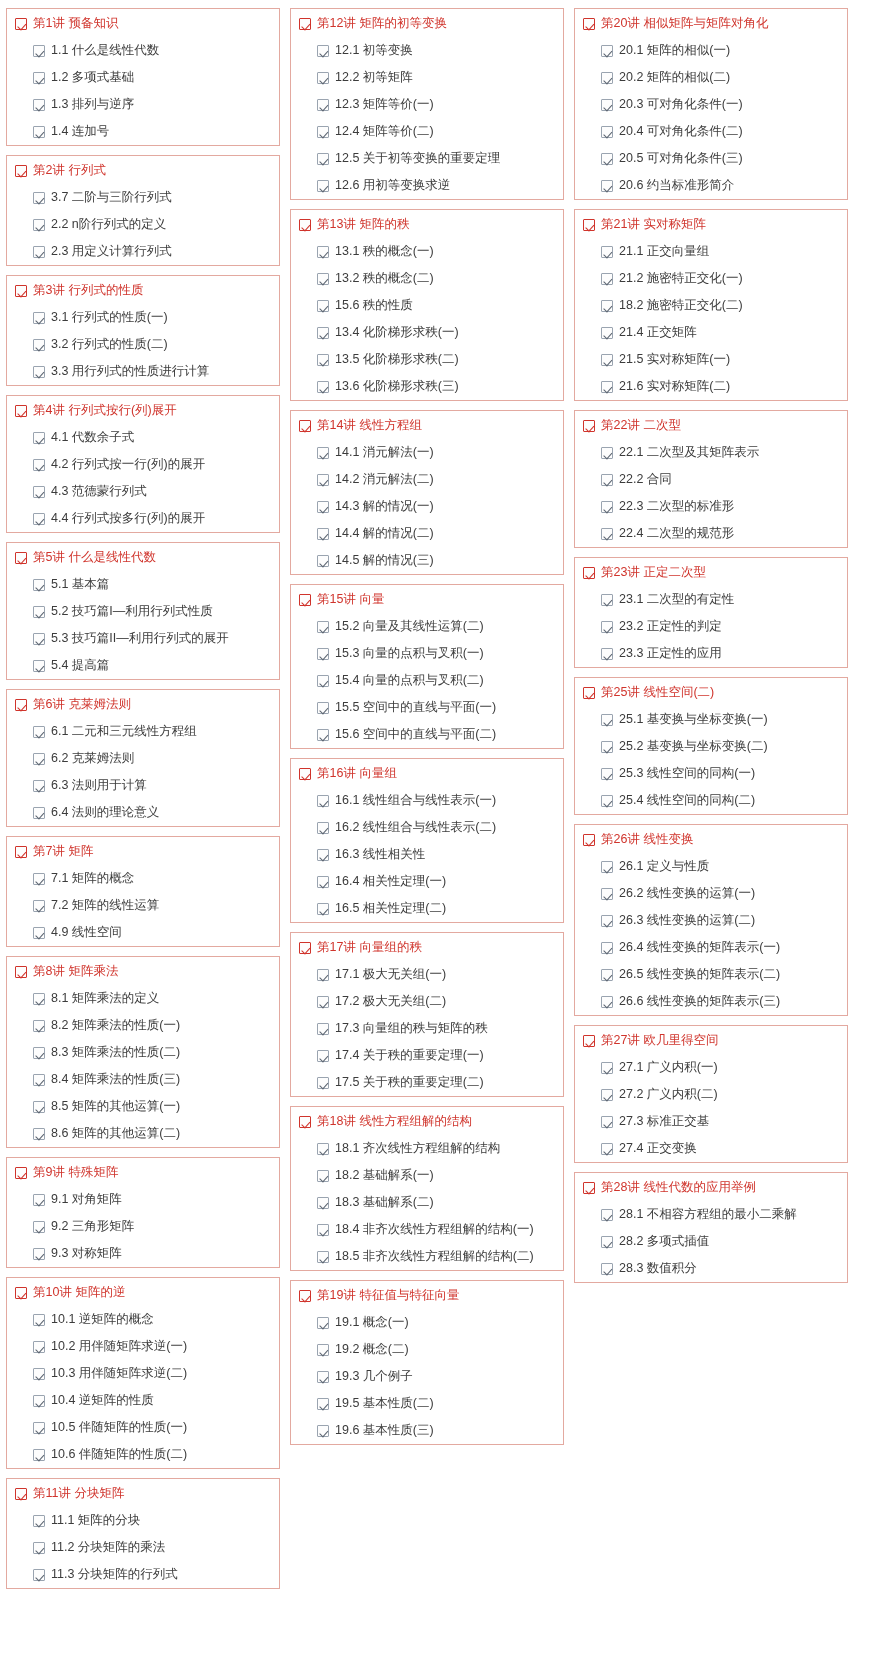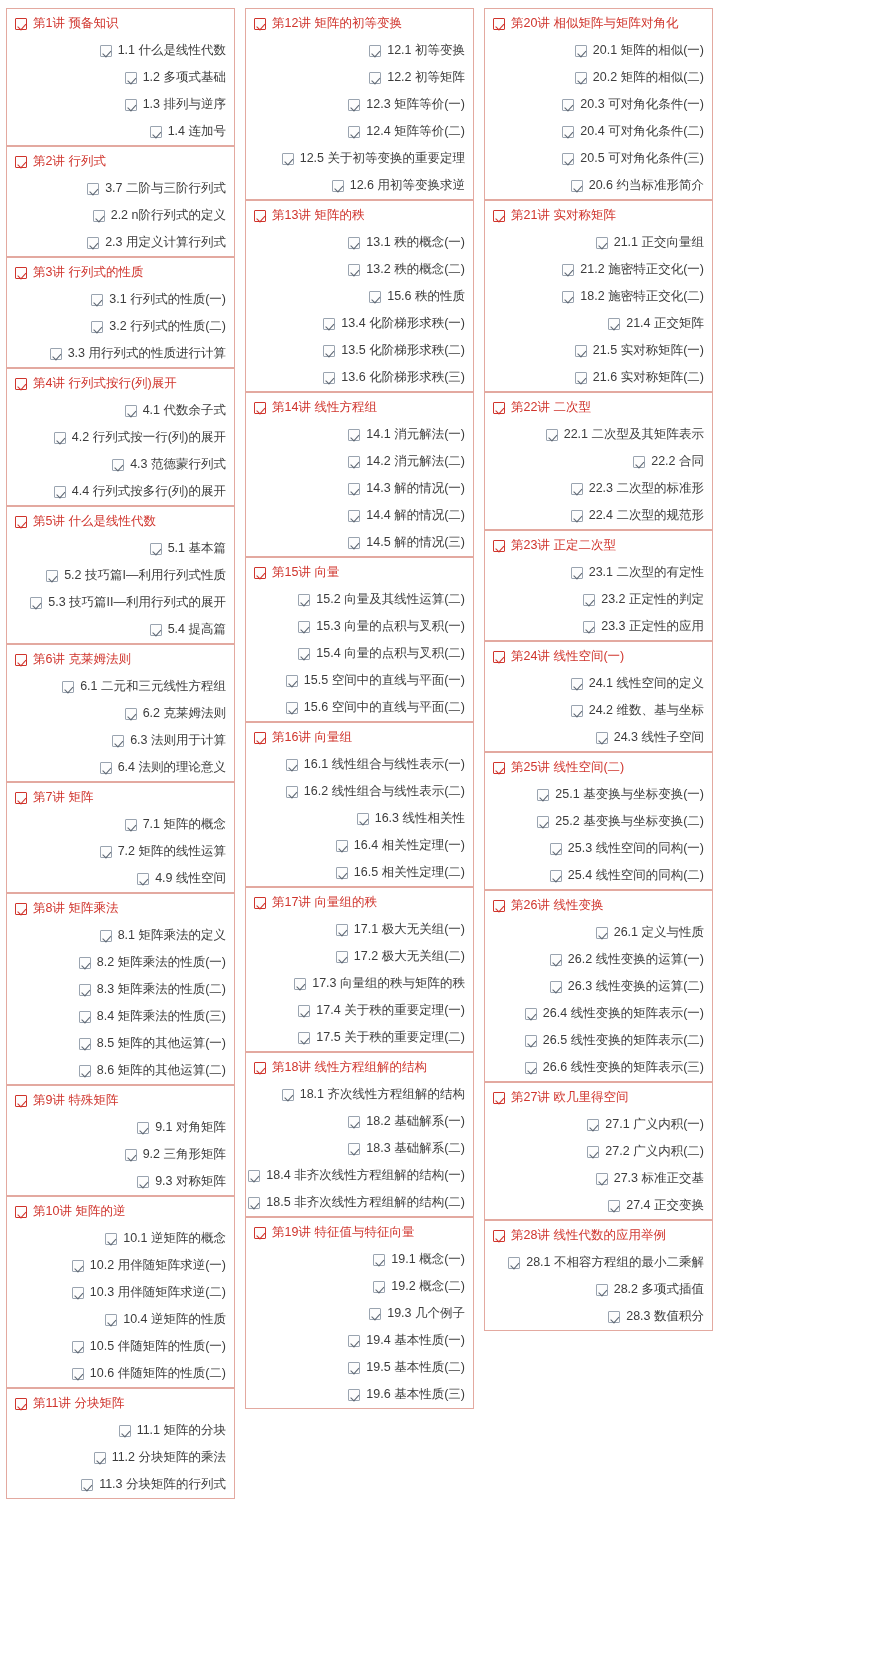--- a/index.html
+++ b/index.html
@@ -14,42 +14,42 @@
     padding: 8px 6px;
   }
   .columns {
     display: flex;
     gap: 10px;
     align-items: flex-start;
   }
   .column {
     display: flex;
     flex-direction: column;
-    width: 229px;
+    gap: 9px;
+    width: 274px;
   }
   .chapter {
     border: 1px solid #e3a9a0;
     background: #ffffff;
     padding: 0;
   }
   .chapter-head {
     display: flex;
     align-items: center;
     gap: 6px;
     padding: 6px 8px 5px 8px;
     font-size: 12.5px;
     color: #d0342c;
     font-weight: normal;
     white-space: nowrap;
     overflow: hidden;
   }
   .chapter-body {
     display: flex;
     flex-direction: column;
-    align-items: flex-end;
   }
   .lesson {
     display: flex;
     align-items: center;
     gap: 6px;
     padding: 5px 8px 5px 26px;
     font-size: 12.5px;
     color: #3c3c3c;
     white-space: nowrap;
     overflow: hidden;
@@ -566,24 +566,20 @@
           <div class="lesson">
             <span class="cb"></span>
             <span class="label">19.2 概念(二)</span>
           </div>
           <div class="lesson">
             <span class="cb"></span>
             <span class="label">19.3 几个例子</span>
           </div>
           <div class="lesson">
             <span class="cb"></span>
-            <span class="label">19.4 基本性质(一)</span>
-          </div>
-          <div class="lesson">
-            <span class="cb"></span>
             <span class="label">19.5 基本性质(二)</span>
           </div>
           <div class="lesson">
             <span class="cb"></span>
             <span class="label">19.6 基本性质(三)</span>
           </div>
         </div>
       </div>
     </div>
     <div class="column">
@@ -685,40 +681,20 @@
             <span class="cb"></span>
             <span class="label">23.1 二次型的有定性</span>
           </div>
           <div class="lesson">
             <span class="cb"></span>
             <span class="label">23.2 正定性的判定</span>
           </div>
           <div class="lesson">
             <span class="cb"></span>
             <span class="label">23.3 正定性的应用</span>
-          </div>
-        </div>
-      </div>
-      <div class="chapter">
-        <div class="chapter-head">
-          <span class="cb red"></span>
-          <span class="label">第24讲 线性空间(一)</span>
-        </div>
-        <div class="chapter-body">
-          <div class="lesson">
-            <span class="cb"></span>
-            <span class="label">24.1 线性空间的定义</span>
-          </div>
-          <div class="lesson">
-            <span class="cb"></span>
-            <span class="label">24.2 维数、基与坐标</span>
-          </div>
-          <div class="lesson">
-            <span class="cb"></span>
-            <span class="label">24.3 线性子空间</span>
           </div>
         </div>
       </div>
       <div class="chapter">
         <div class="chapter-head">
           <span class="cb red"></span>
           <span class="label">第25讲 线性空间(二)</span>
         </div>
         <div class="chapter-body">
           <div class="lesson">

